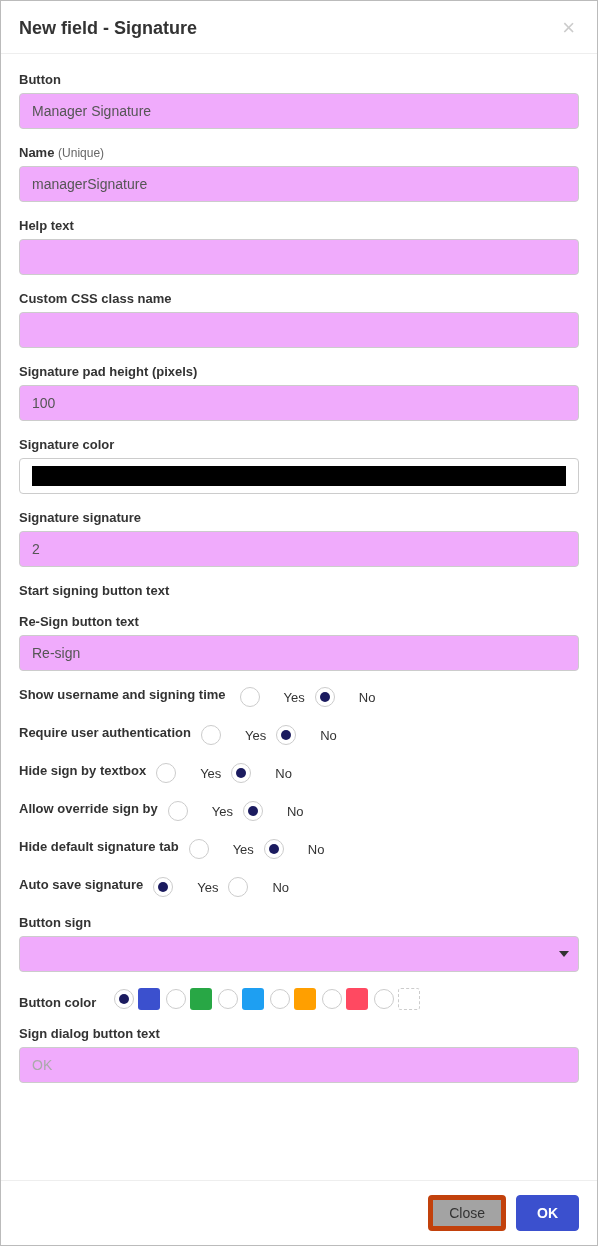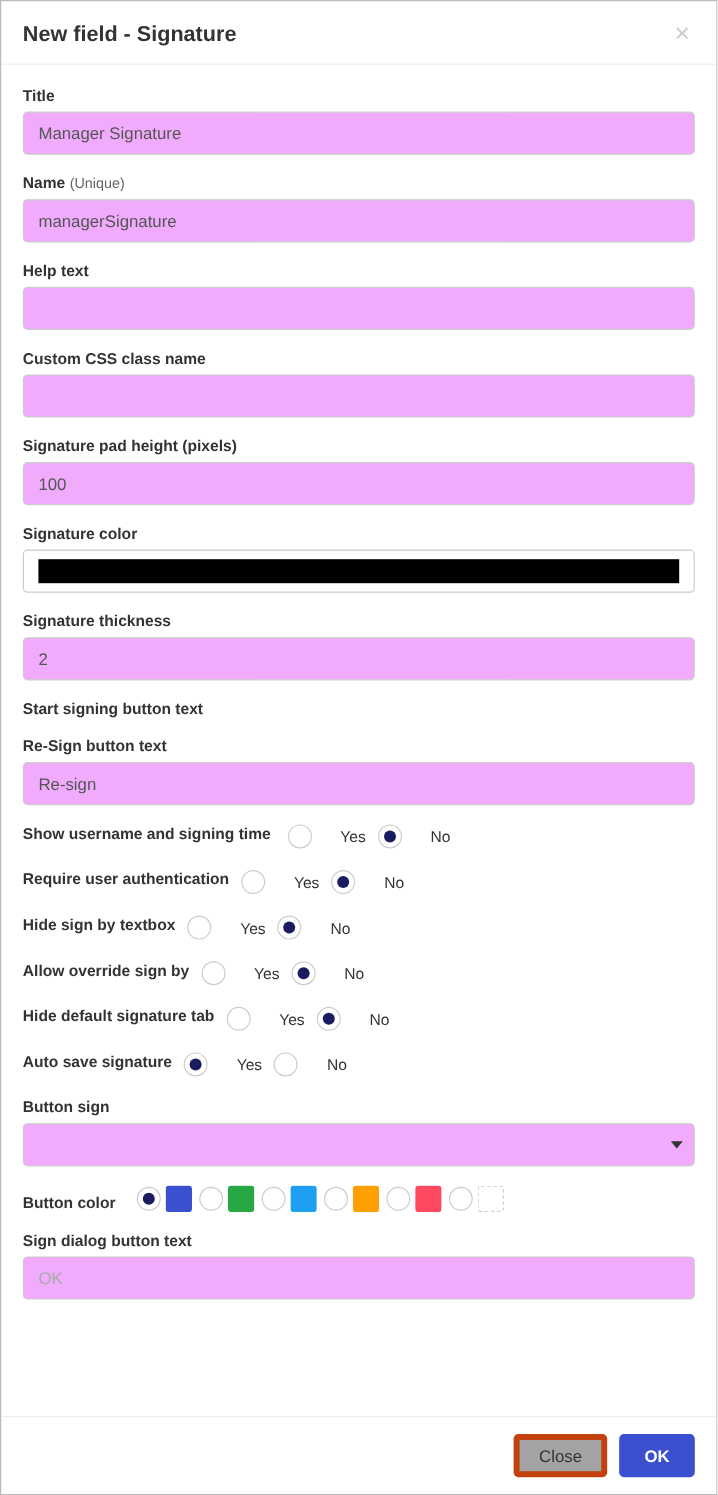--- a/index.html
+++ b/index.html
@@ -228,21 +228,21 @@
 <div class="modal">
 
   <div class="modal-header">
     <span class="modal-title">New field - Signature</span>
     <button class="close-x">×</button>
   </div>
 
   <div class="modal-body">
 
     <div class="form-group">
-      <label class="form-label">Title</label>
+      <label class="form-label">Button</label>
       <input class="form-control" value="Manager Signature" style="">
     </div>
 
     <div class="form-group">
       <label class="form-label">
         <span>Name</span>
         <span class="label-sub">(Unique)</span>
       </label>
       <input class="form-control" value="managerSignature" style="">
     </div>
@@ -263,21 +263,21 @@
     </div>
 
     <div class="form-group">
       <label class="form-label">Signature color</label>
       <div class="color-box">
         <div class="color-swatch-full"></div>
       </div>
     </div>
 
     <div class="form-group">
-      <label class="form-label">Signature thickness</label>
+      <label class="form-label">Signature signature</label>
       <input class="form-control" value="2" style="">
     </div>
 
     <div class="form-group">
       <label class="form-label">Start signing button text</label>
     </div>
 
     <div class="form-group">
       <label class="form-label">Re-Sign button text</label>
       <input class="form-control" value="Re-sign" style="">

